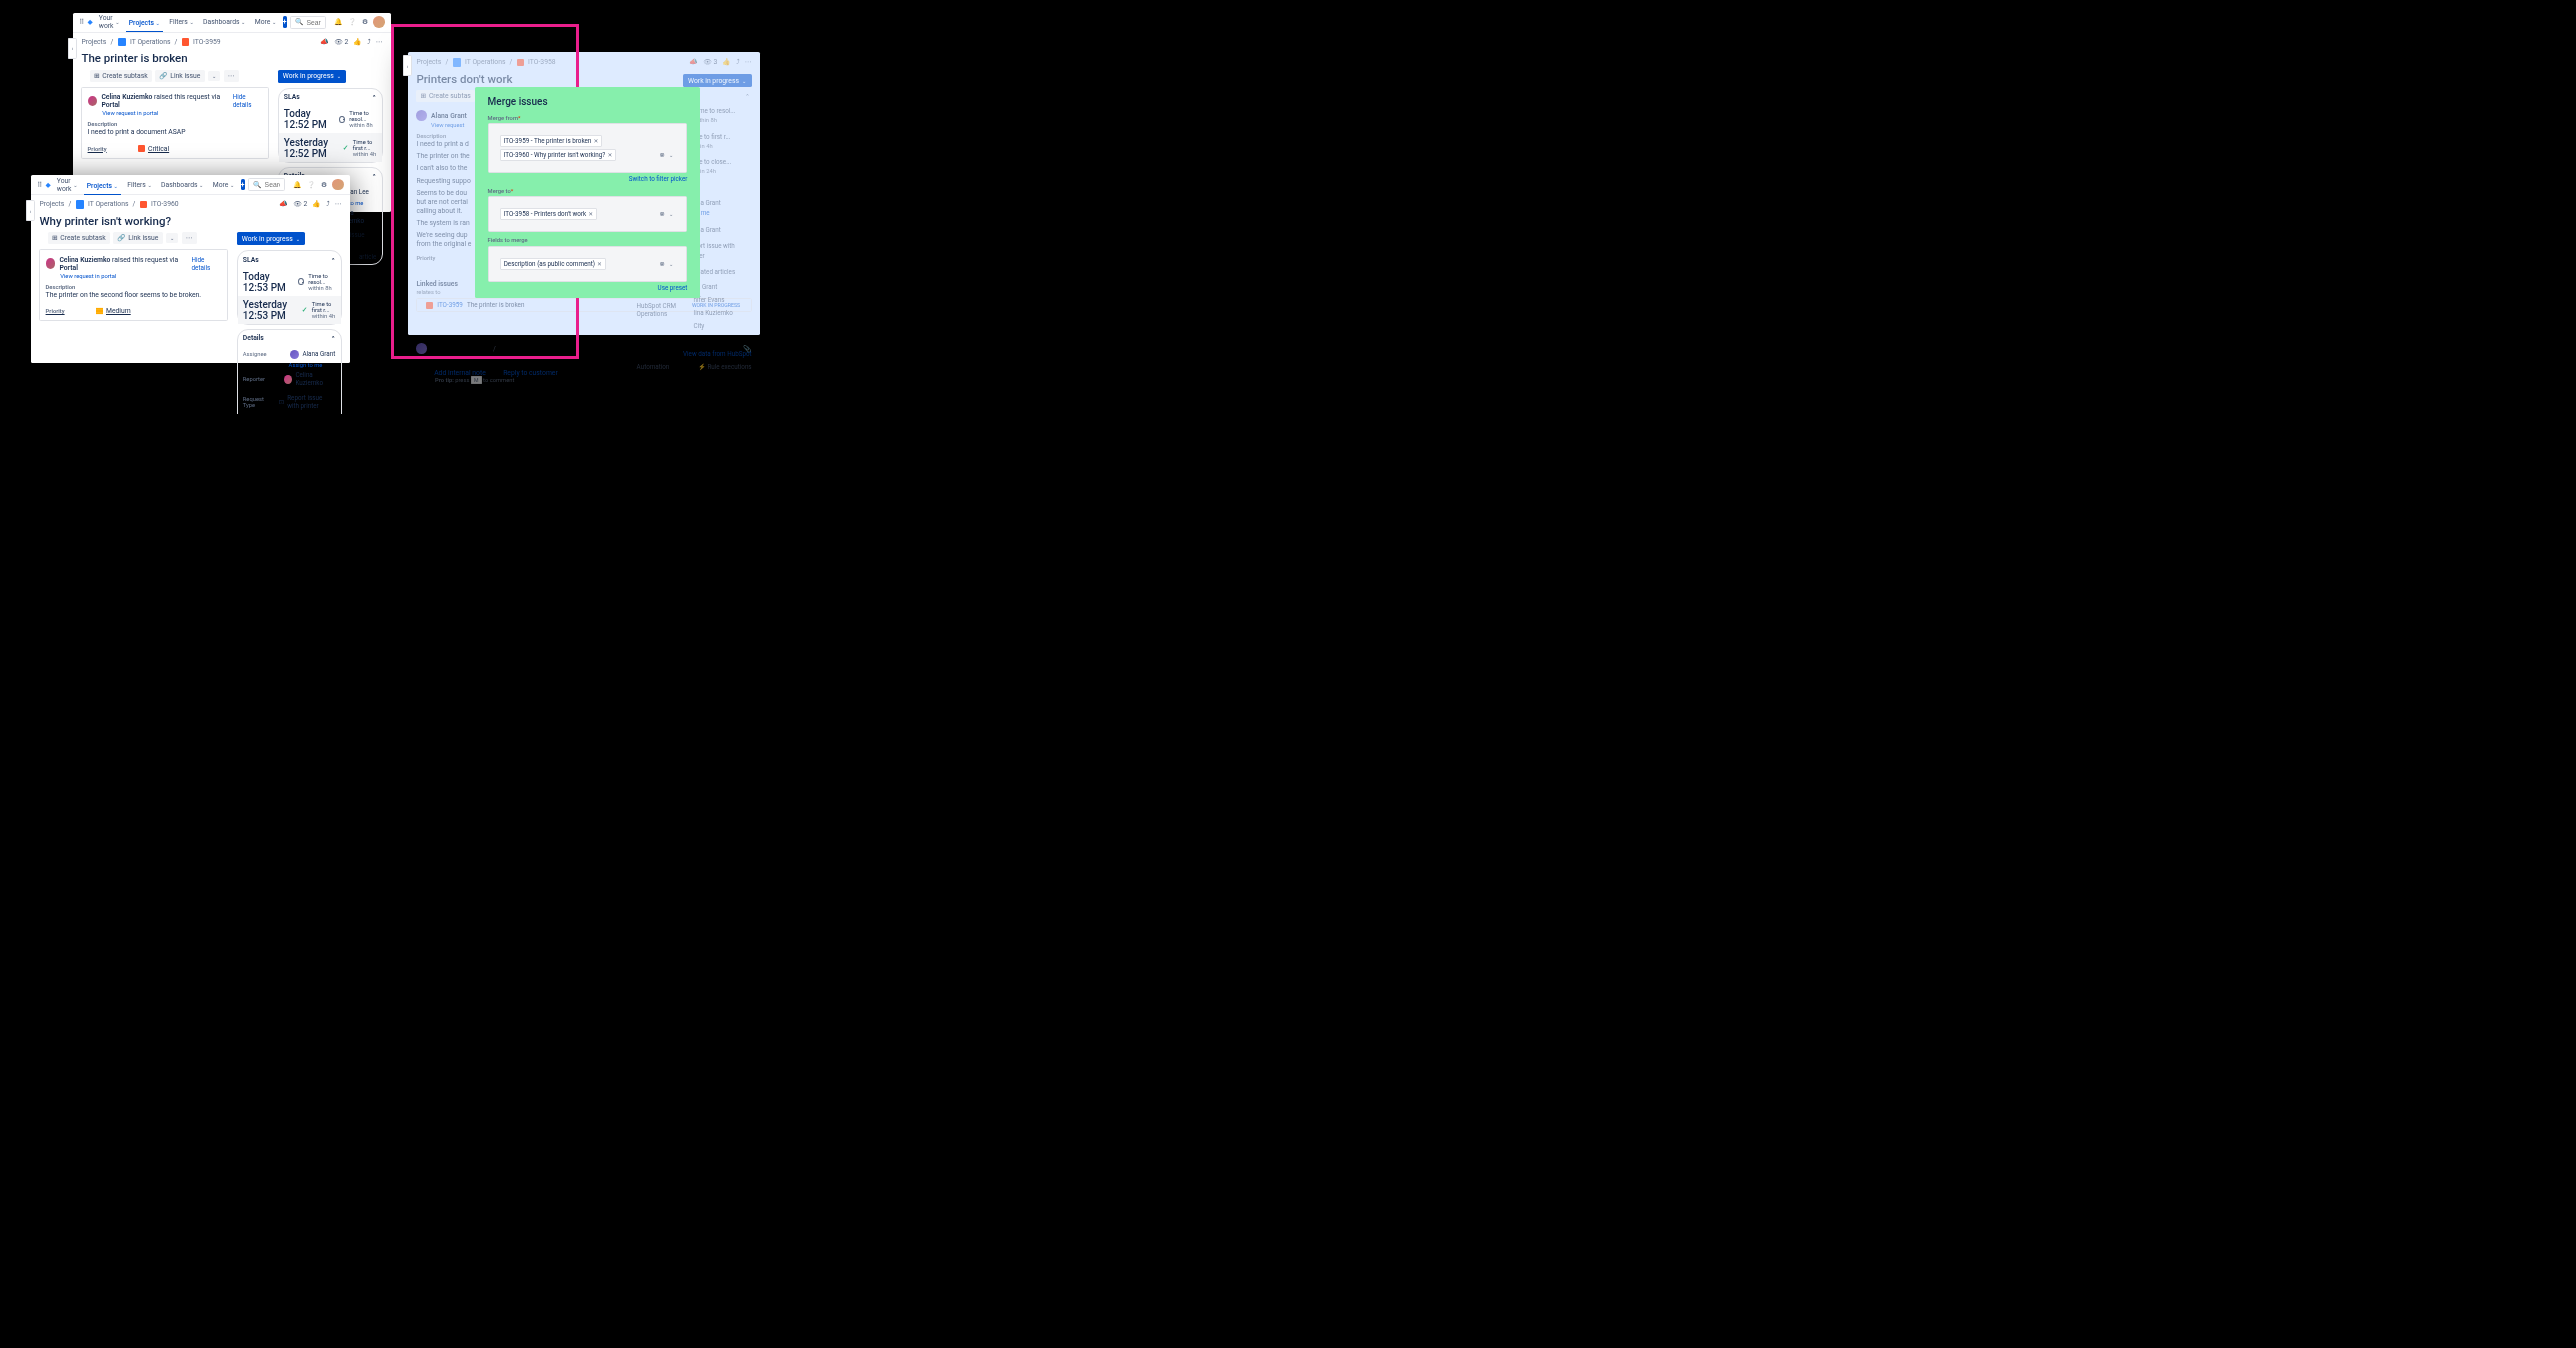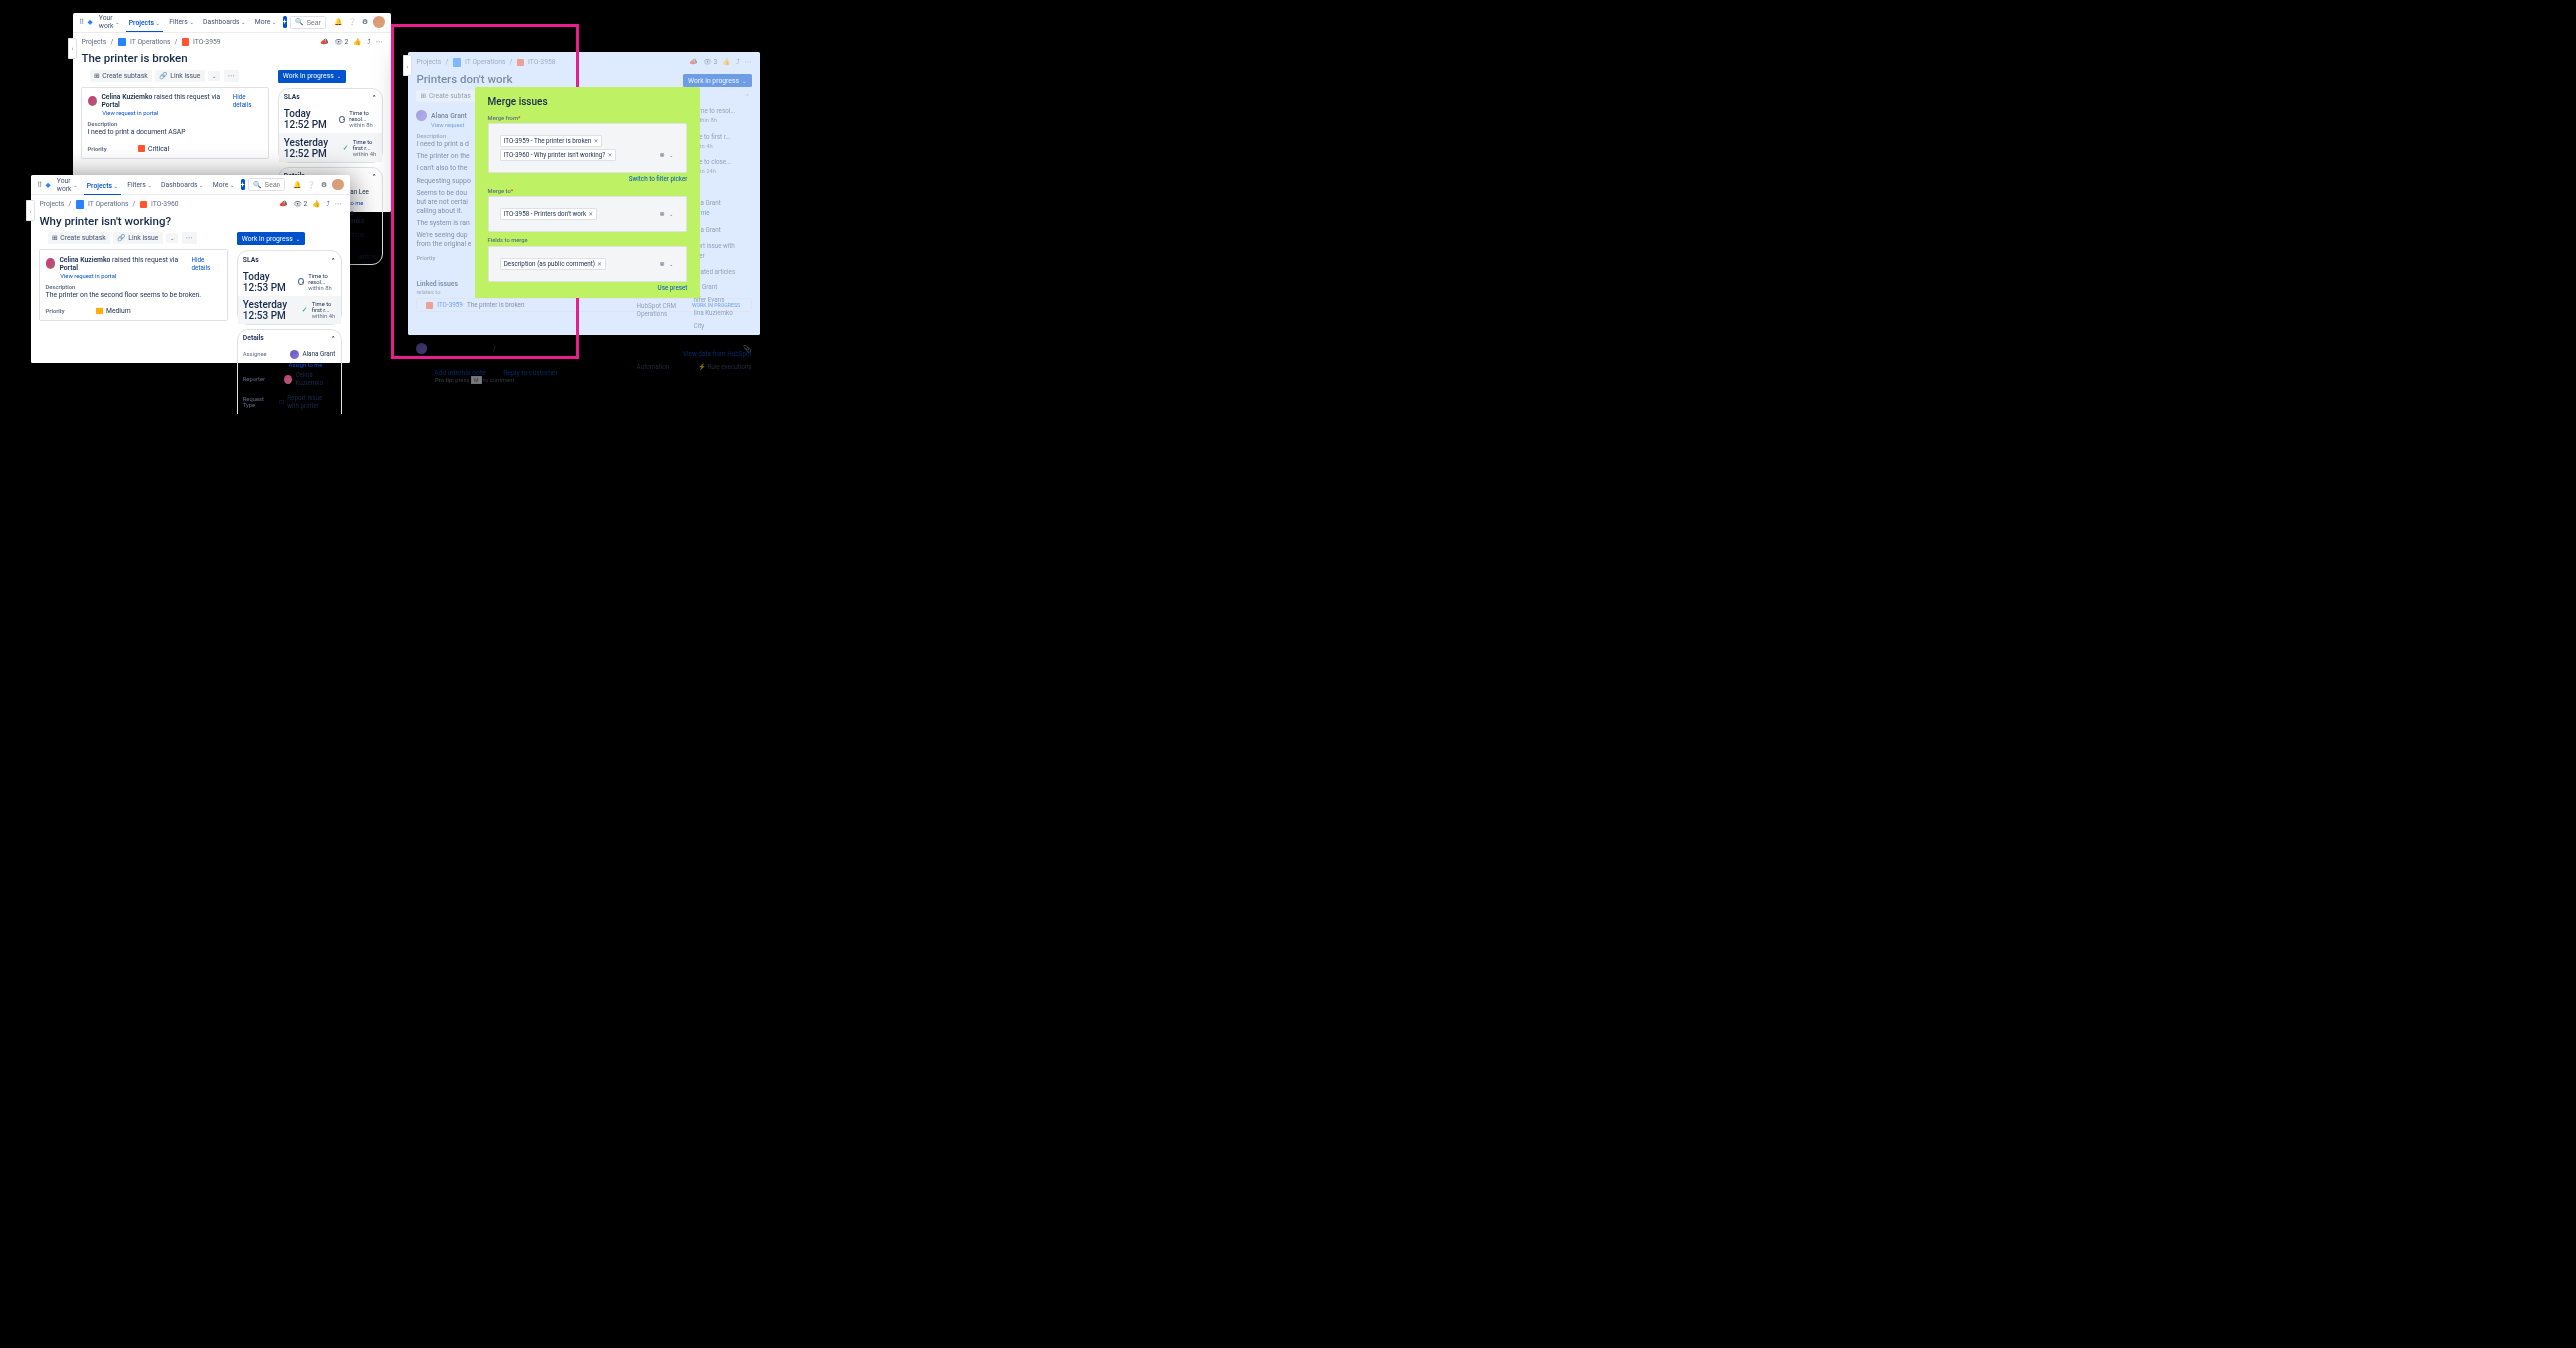--- a/index.html
+++ b/index.html
@@ -29,21 +29,21 @@
 .right-col { width: 105px; }
 .detail-card { border: 0.5px solid #DFE1E6; border-radius: 1.6px; padding: 5.2px; margin-bottom: 5.2px; }
 .requester-row { display: flex; align-items: center; gap: 4.2px; }
 .small-avatar { width: 10.5px; height: 10.5px; border-radius: 50%; background: linear-gradient(135deg,#c38,#a66); }
 .bold { font-weight: 600; }
 .link { color: #0052CC; cursor: pointer; margin-top: 48px; }
 .hide-details { margin-left: auto; color: #0052CC; font-size: 6.3px; cursor: pointer;}
 .view-portal { font-size: 5.8px; color: #0052CC; margin-left: 14.7px; margin-top: 1px; }
 .desc-label { font-size: 5.8px; font-weight: 600; color: #5E6C84; margin-top: 5.2px; }
 .desc-text { font-size: 6.8px; margin-top: 1px; }
-.priority-row { display: flex; align-items: center; gap: 31px; margin-top: 8.4px; }
+.priority-row { display: flex; align-items: center; gap: 31px; margin-top: 8.4px; text-decoration: underline; }
 .prio-label { font-size: 5.8px; font-weight: 600; color: #5E6C84; }
 .prio-value { display: flex; align-items: center; gap: 3.1px; font-size: 6.8px; }
 .prio-crit { width: 7.3px; height: 7.3px; background:#FF5630; border-radius: 1px; }
 .prio-med { width: 7.3px; height: 1.6px; background:#FFAB00; box-shadow: 0 -2.1px 0 #FFAB00, 0 2.1px 0 #FFAB00; }
 .status-btn { background: #0052CC; color: #fff; border-radius: 1.6px; padding: 2.6px 5.2px; font-size: 6.8px; display: inline-flex; align-items: center; gap: 3.1px; cursor: pointer; margin-bottom: 5.2px;}
 .panel-head { display: flex; justify-content: space-between; align-items: center; font-size: 6.8px; font-weight: 600; padding: 4.2px 5.2px; cursor: pointer;}
 .panel { border: 0.5px solid #DFE1E6; border-radius: 11px; margin-bottom: 4.2px; }
 .sla-row { display: flex; align-items: center; padding: 3.1px 5.2px; gap: 4.2px; }
 .sla-row.done { background: #F4F5F7; }
 .sla-time { font-size: 10px; font-weight: 500; }
@@ -51,21 +51,21 @@
 .sla-icon::after{content:'';position:absolute;width:2.1px;height:0.5px;background:#5E6C84;top:2.6px;left:2.6px;}
 .check-icon { color: #36B37E; font-weight: bold; }
 .sla-label { font-size: 5.8px; color: #172B4D; }
 .sla-sub { font-size: 5.8px; color: #5E6C84; }
 .detail-row { display: flex; align-items: center; padding: 3.1px 5.2px; gap: 4.2px; font-size: 6.3px;}
 .detail-label { width: 43px; color: #5E6C84; font-size: 5.8px;}
 .detail-val { display: flex; align-items: center; gap: 3.1px; }
 .tiny-avatar { width: 9.4px; height: 9.4px; border-radius: 50%; background:linear-gradient(135deg,#f7b267,#f79d65);}
 .assign-link { color: #0052CC; font-size: 5.8px; margin-left: 51px; cursor: pointer;}
 .chev { font-size: 5.2px; }
-.modal { position: absolute; background: #bef264; border-radius: 1.6px; z-index: 100; padding: 9.4px 12.6px; }
+.modal { position: absolute; background: #86efac; border-radius: 1.6px; z-index: 100; padding: 9.4px 12.6px; }
 .modal h2 { font-size: 10px; color: #172B4D; font-weight: 500; margin-bottom: 7.3px;}
 .field-label { font-size: 5.8px; color: #5E6C84; font-weight: 500; margin-bottom: 2.1px; margin-top: 5.2px;}
 .req { color: #DE350B; }
 .token-input { border: 0.5px solid #DFE1E6; background:#F4F5F7; border-radius: 1.6px; padding: 11px; display: flex; flex-wrap: wrap; gap: 2.1px; align-items: center; }
 .token { background: #fff; border: 0.5px solid #DFE1E6; border-radius: 1px; padding: 1px 3.1px; font-size: 6.3px; display: flex; align-items: center; gap: 2.1px;}
 .token .x { color: #5E6C84; cursor: pointer; font-size: 5.8px;}
 .token-input .clear { margin-left: auto; color: #5E6C84; cursor: pointer; font-size: 6.3px;}
 .right-link { color: #0052CC; font-size: 6.3px; cursor: pointer; float: right; margin-top: 2.1px; }
 .check-row { display: flex; align-items: center; gap: 4.2px; font-size: 6.8px; padding: 1.6px 0;}
 .check { width: 7.3px; height: 7.3px; border: 1px solid #0052CC; border-radius: 1px; display: flex; align-items:center; justify-content:center; color:#fff; font-size:5.2px;}

